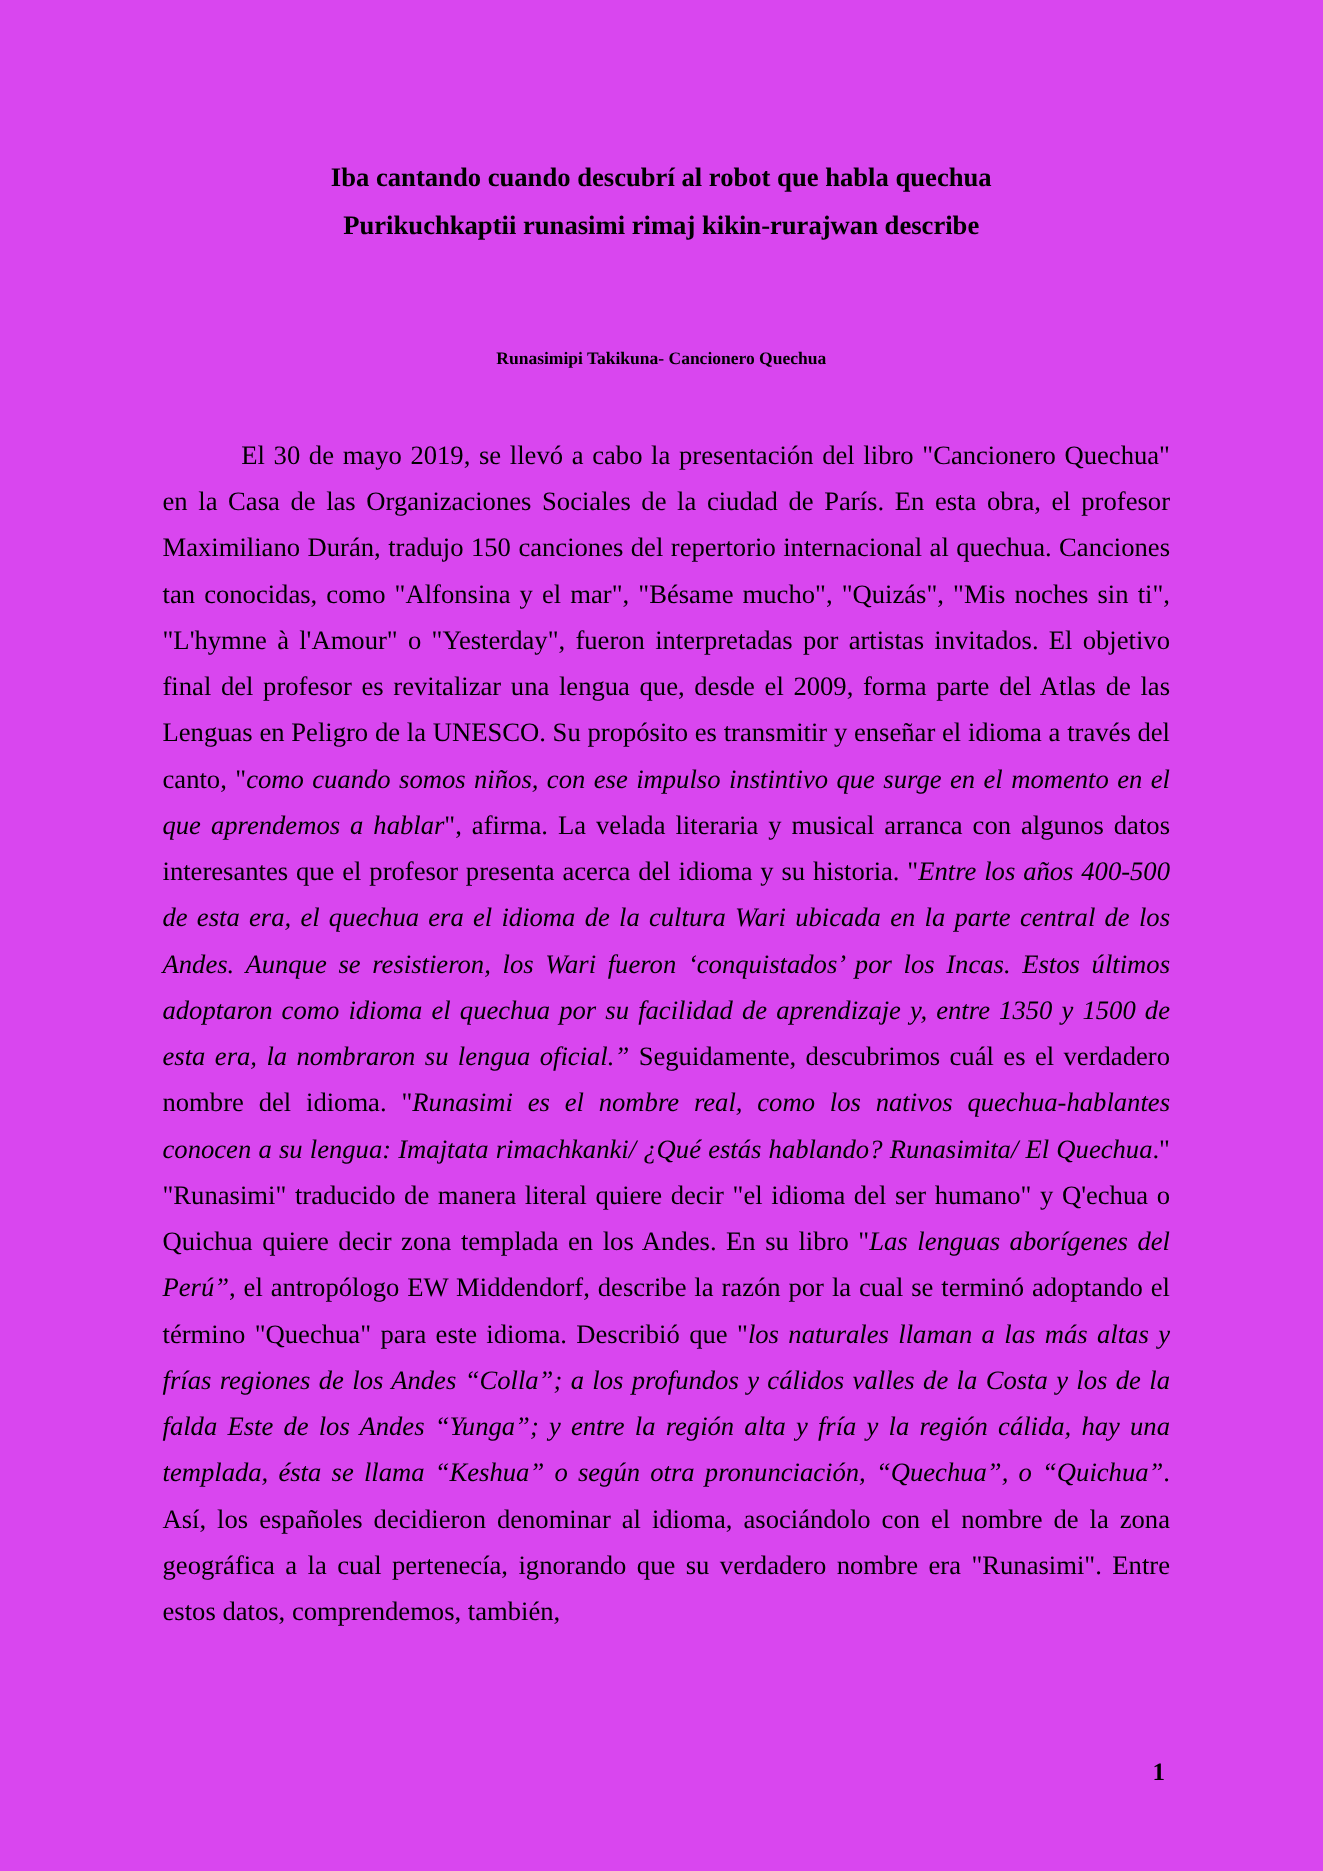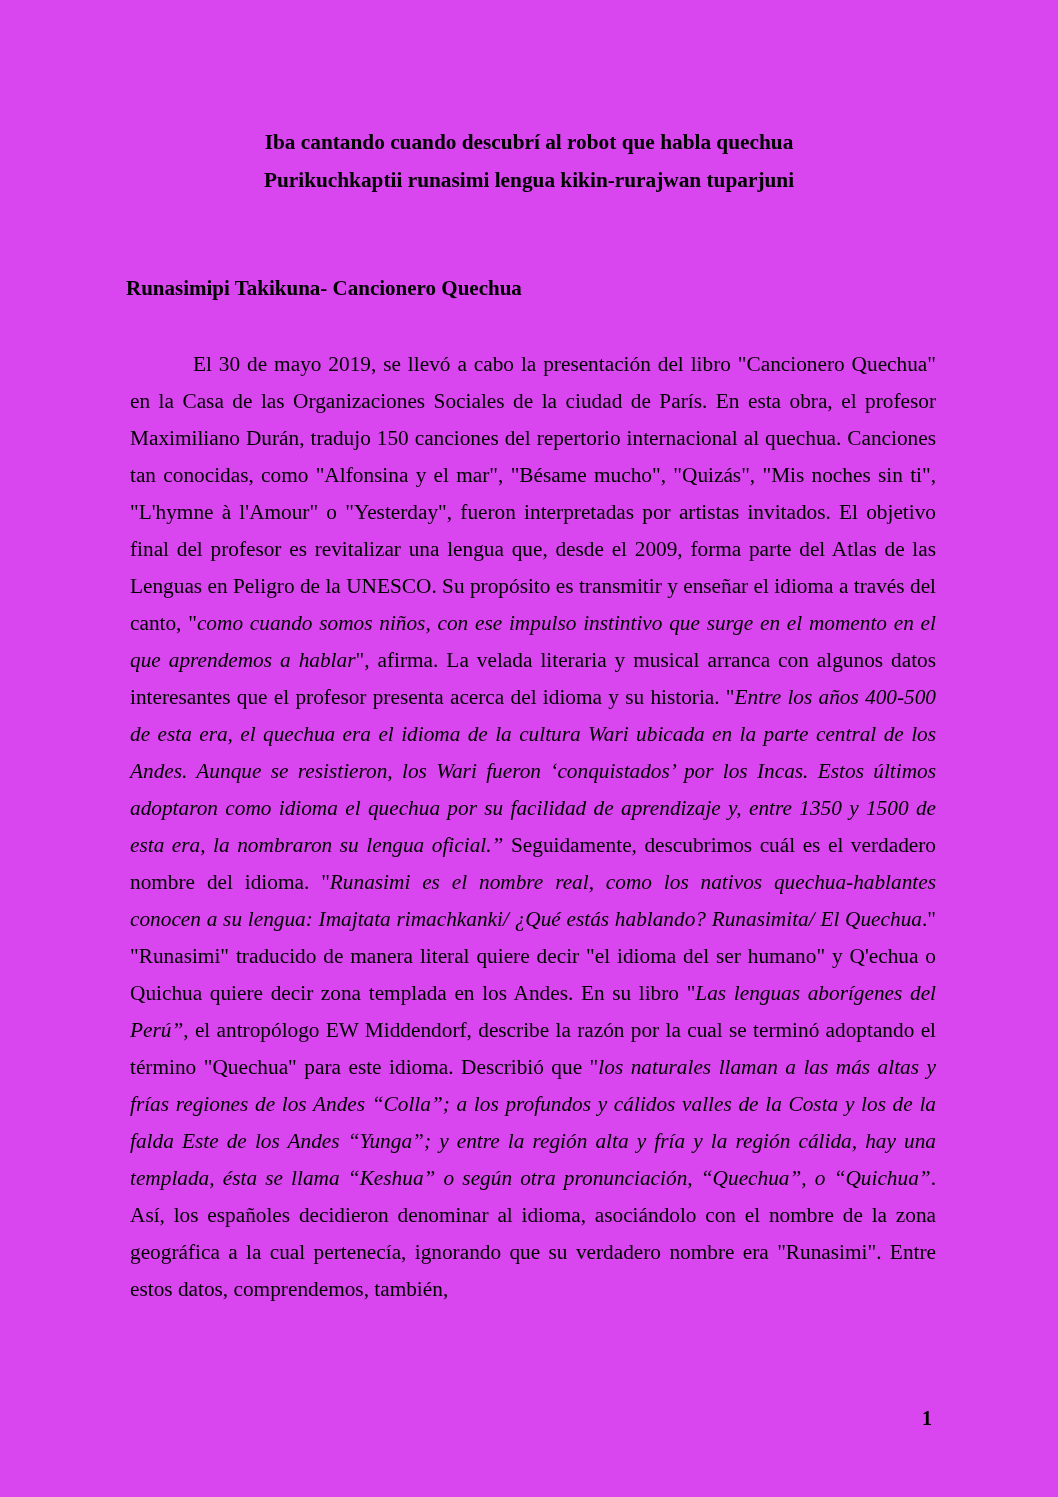--- a/index.html
+++ b/index.html
@@ -31,23 +31,23 @@
     font-size: inherit;
     font-weight: inherit;
   }
   .section-heading {
     position: absolute;
     top: 274px;
     left: 126px;
     right: 126px;
     margin: 0;
     font-weight: bold;
-    font-size: 21px;
+    font-size: 14px;
     line-height: 28px;
-    text-align: left;
+    text-align: center;
   }
   .body-paragraph {
     position: absolute;
     top: 342px;
     left: 126px;
     width: 806px;
     margin: 4px;
     font-size: 21.3px;
     line-height: 37px;
     text-align: justify;
@@ -66,21 +66,21 @@
     text-align: right;
   }
 </style>
 </head>
 <body>
 
 <div class="page">
 
   <header class="title-block">
     <p class="title-line">Iba cantando cuando descubrí al robot que habla quechua</p>
-    <p class="title-line">Purikuchkaptii runasimi lengua kikin-rurajwan tuparjuni</p>
+    <p class="title-line">Purikuchkaptii runasimi rimaj kikin-rurajwan describe</p>
   </header>
 
   <h2 class="section-heading">Runasimipi Takikuna- Cancionero Quechua</h2>
 
   <p class="body-paragraph"><span>El 30 de mayo 2019, se llevó a cabo la presentación del libro "Cancionero Quechua" en la Casa de las Organizaciones Sociales de la ciudad de París. En esta obra, el profesor Maximiliano Durán, tradujo 150 canciones del repertorio internacional al quechua. Canciones tan conocidas, como "Alfonsina y el mar", "Bésame mucho", "Quizás", "Mis noches sin ti", "L'hymne à l'Amour" o "Yesterday", fueron interpretadas por artistas invitados. El objetivo final del profesor es revitalizar una lengua que, desde el 2009, forma parte del Atlas de las Lenguas en Peligro de la UNESCO. Su propósito es transmitir y enseñar el idioma a través del canto, "</span><span class="it">como cuando somos niños, con ese impulso instintivo que surge en el momento en el que aprendemos a hablar</span><span>", afirma. La velada literaria y musical arranca con algunos datos interesantes que el profesor presenta acerca del idioma y su historia. "</span><span class="it">Entre los años 400-500 de esta era, el quechua era el idioma de la cultura Wari ubicada en la parte central de los Andes. Aunque se resistieron, los Wari fueron ‘conquistados’ por los Incas. Estos últimos adoptaron como idioma el quechua por su facilidad de aprendizaje y, entre 1350 y 1500 de esta era, la nombraron su lengua oficial.”</span><span> Seguidamente, descubrimos cuál es el verdadero nombre del idioma. "</span><span class="it">Runasimi es el nombre real, como los nativos quechua-hablantes conocen a su lengua: Imajtata rimachkanki/ ¿Qué estás hablando? Runasimita/ El Quechua</span><span>." "Runasimi" traducido de manera literal quiere decir "el idioma del ser humano" y Q'echua o Quichua quiere decir zona templada en los Andes. En su libro "</span><span class="it">Las lenguas aborígenes del Perú”</span><span>, el antropólogo EW Middendorf, describe la razón por la cual se terminó adoptando el término "Quechua" para este idioma. Describió que "</span><span class="it">los naturales llaman a las más altas y frías regiones de los Andes “Colla”; a los profundos y cálidos valles de la Costa y los de la falda Este de los Andes “Yunga”; y entre la región alta y fría y la región cálida, hay una templada, ésta se llama “Keshua” o según otra pronunciación, “Quechua”, o “Quichua”</span><span>. Así, los españoles decidieron denominar al idioma, asociándolo con el nombre de la zona geográfica a la cual pertenecía, ignorando que su verdadero nombre era "Runasimi". Entre estos datos, comprendemos, también,</span></p>
 
   <div class="page-number">1</div>
 
 </div>
 

